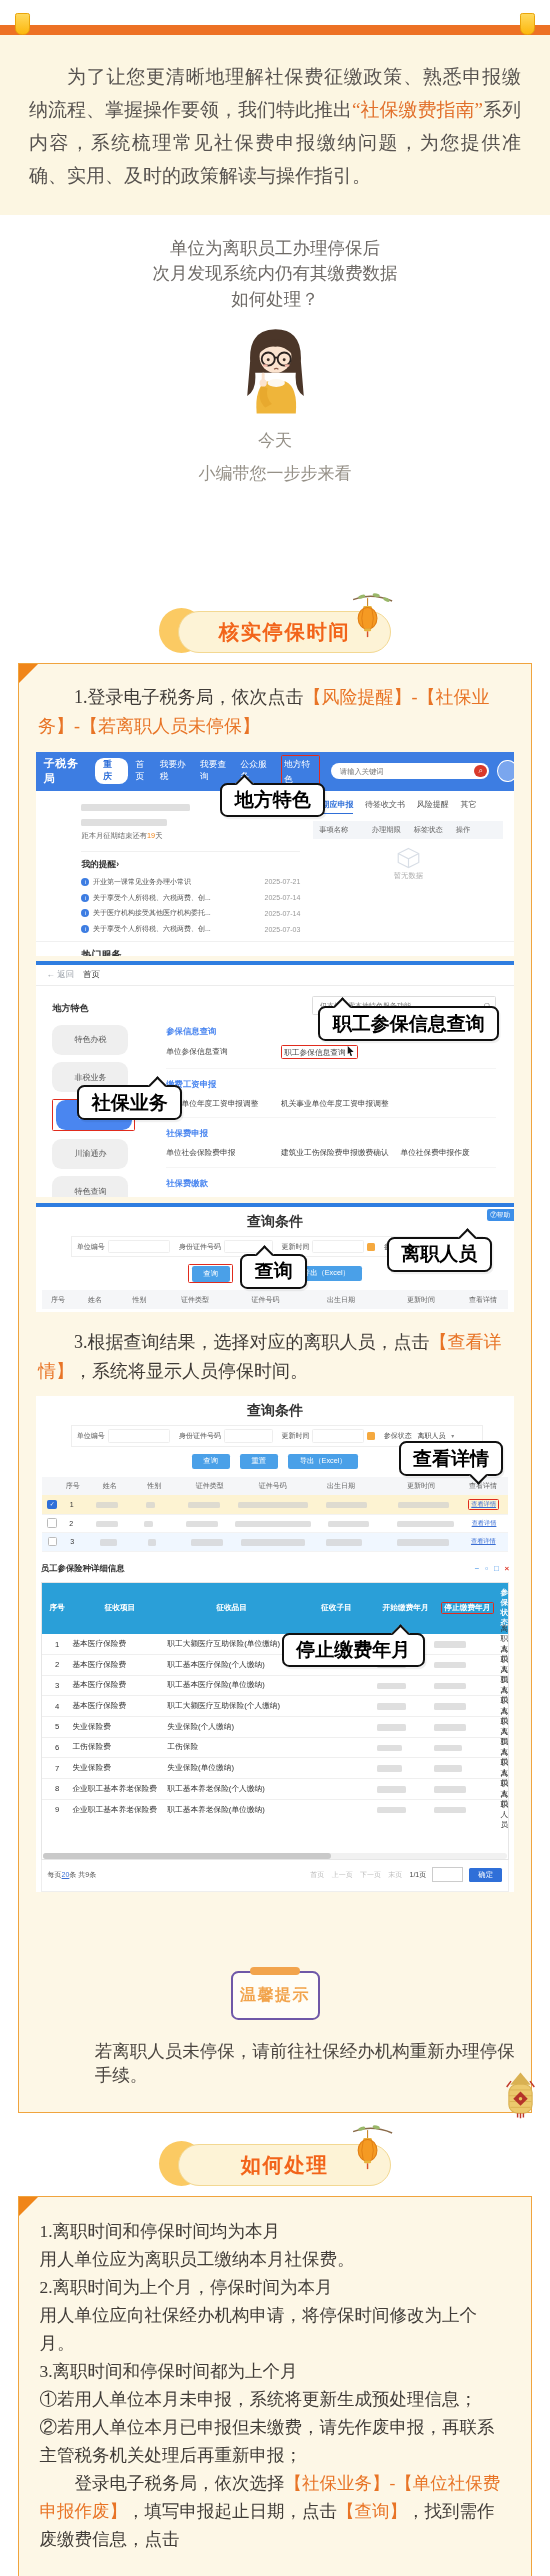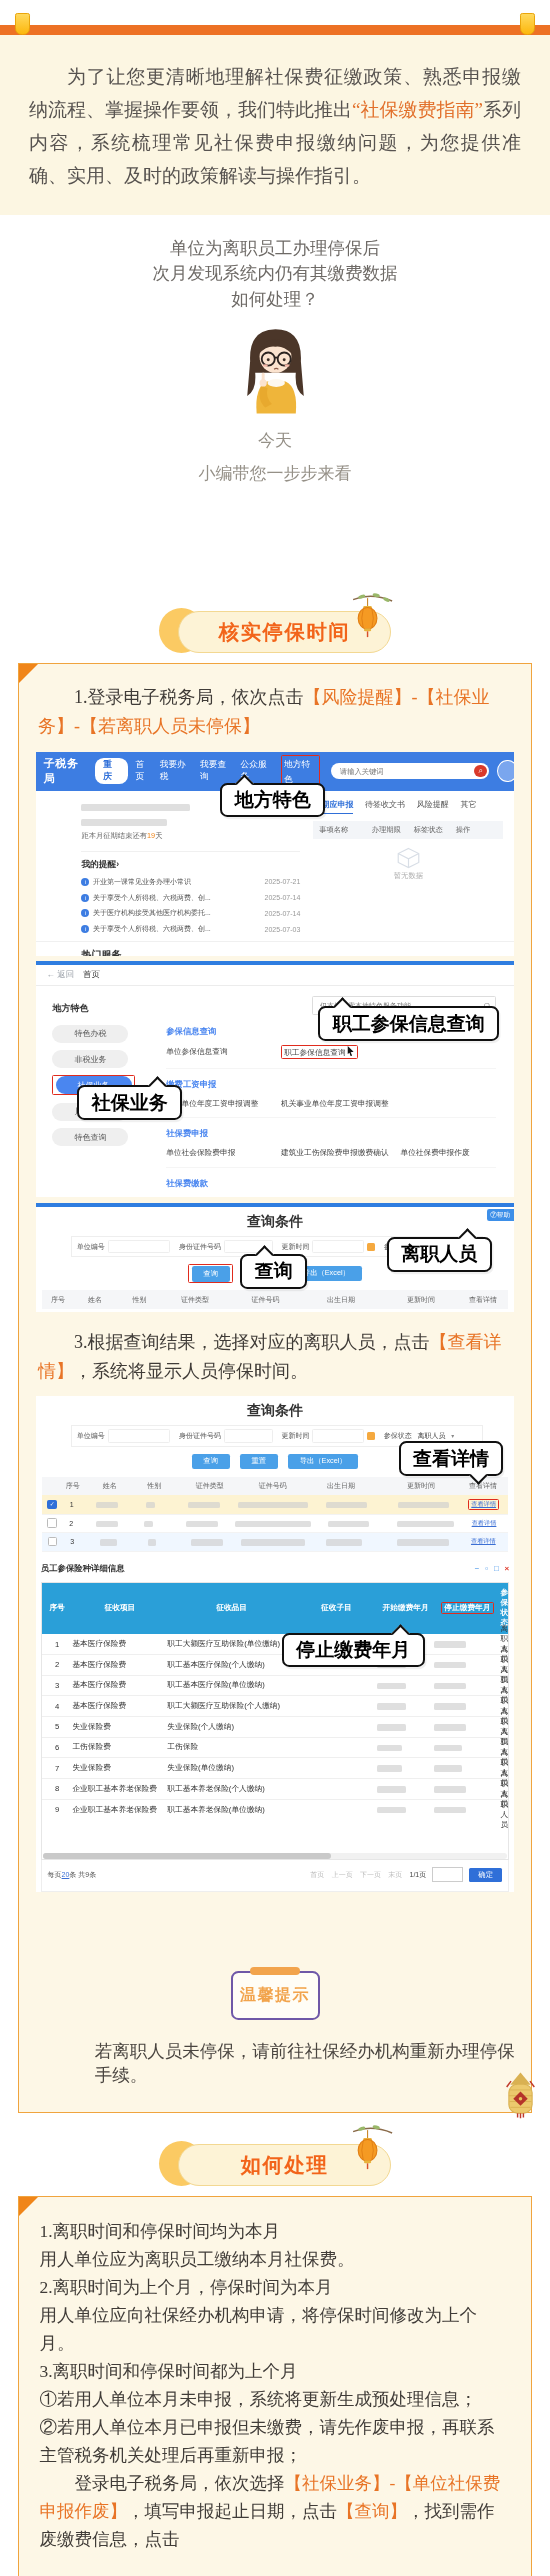--- a/index.html
+++ b/index.html
@@ -88,21 +88,21 @@
   .sa-hot-item{text-align:center;font-size:5.8px;color:#555;width:48px;}
 
   
   .sm{overflow:hidden;}
   .sm-header{height:19.7px;display:flex;align-items:center;gap:9px;padding:0 10.2px;border-bottom:0.7px solid #ececec;font-size:8.4px;}
   .sm-back{color:#9aa0a8;}
   .sm-home{color:#333;}
   .sm-body{display:flex;position:relative;padding:10.2px 0 7.3px;}
   .sm-side{width:108px;padding:5.8px 0 0 16px;flex:0 0 108px;}
   .sm-side-title{font-size:9px;font-weight:bold;color:#333;margin-bottom:10.2px;}
-  .sm-pill{width:76px;height:18px;border-radius:9.5px;background:#efefef;color:#555;font-size:8px;display:flex;align-items:center;justify-content:center;margin-bottom:7.3px;}
+  .sm-pill{width:76px;height:30px;border-radius:9.5px;background:#efefef;color:#555;font-size:8px;display:flex;align-items:center;justify-content:center;margin-bottom:7.3px;}
   .sm-pill.active{background:#4a86f0;color:#fff;}
   .sm-content{flex:1;padding:0 17.5px 0 5.8px;position:relative;}
   .sm-search{width:172px;height:17.5px;border:0.7px solid #ddd;border-radius:1.5px;display:flex;align-items:center;padding:0 5.1px;margin-left:auto;}
   .sm-search input{border:none;outline:none;flex:1;font-size:7px;color:#666;background:transparent;}
   .sm-search .q{color:#999;font-size:8px;}
   .sm-h{color:#4a86f0;font-size:8.4px;font-weight:bold;margin-top:10.2px;}
   .sm-row{display:grid;grid-template-columns:1.2fr 1.25fr 1fr;font-size:7.7px;color:#444;margin-top:8.7px;padding-bottom:8.7px;border-bottom:0.7px solid #f5f5f5;align-items:center;}
   .cursor-icon{display:inline-block;margin-left:1.5px;vertical-align:-1.5px;}
 
   

